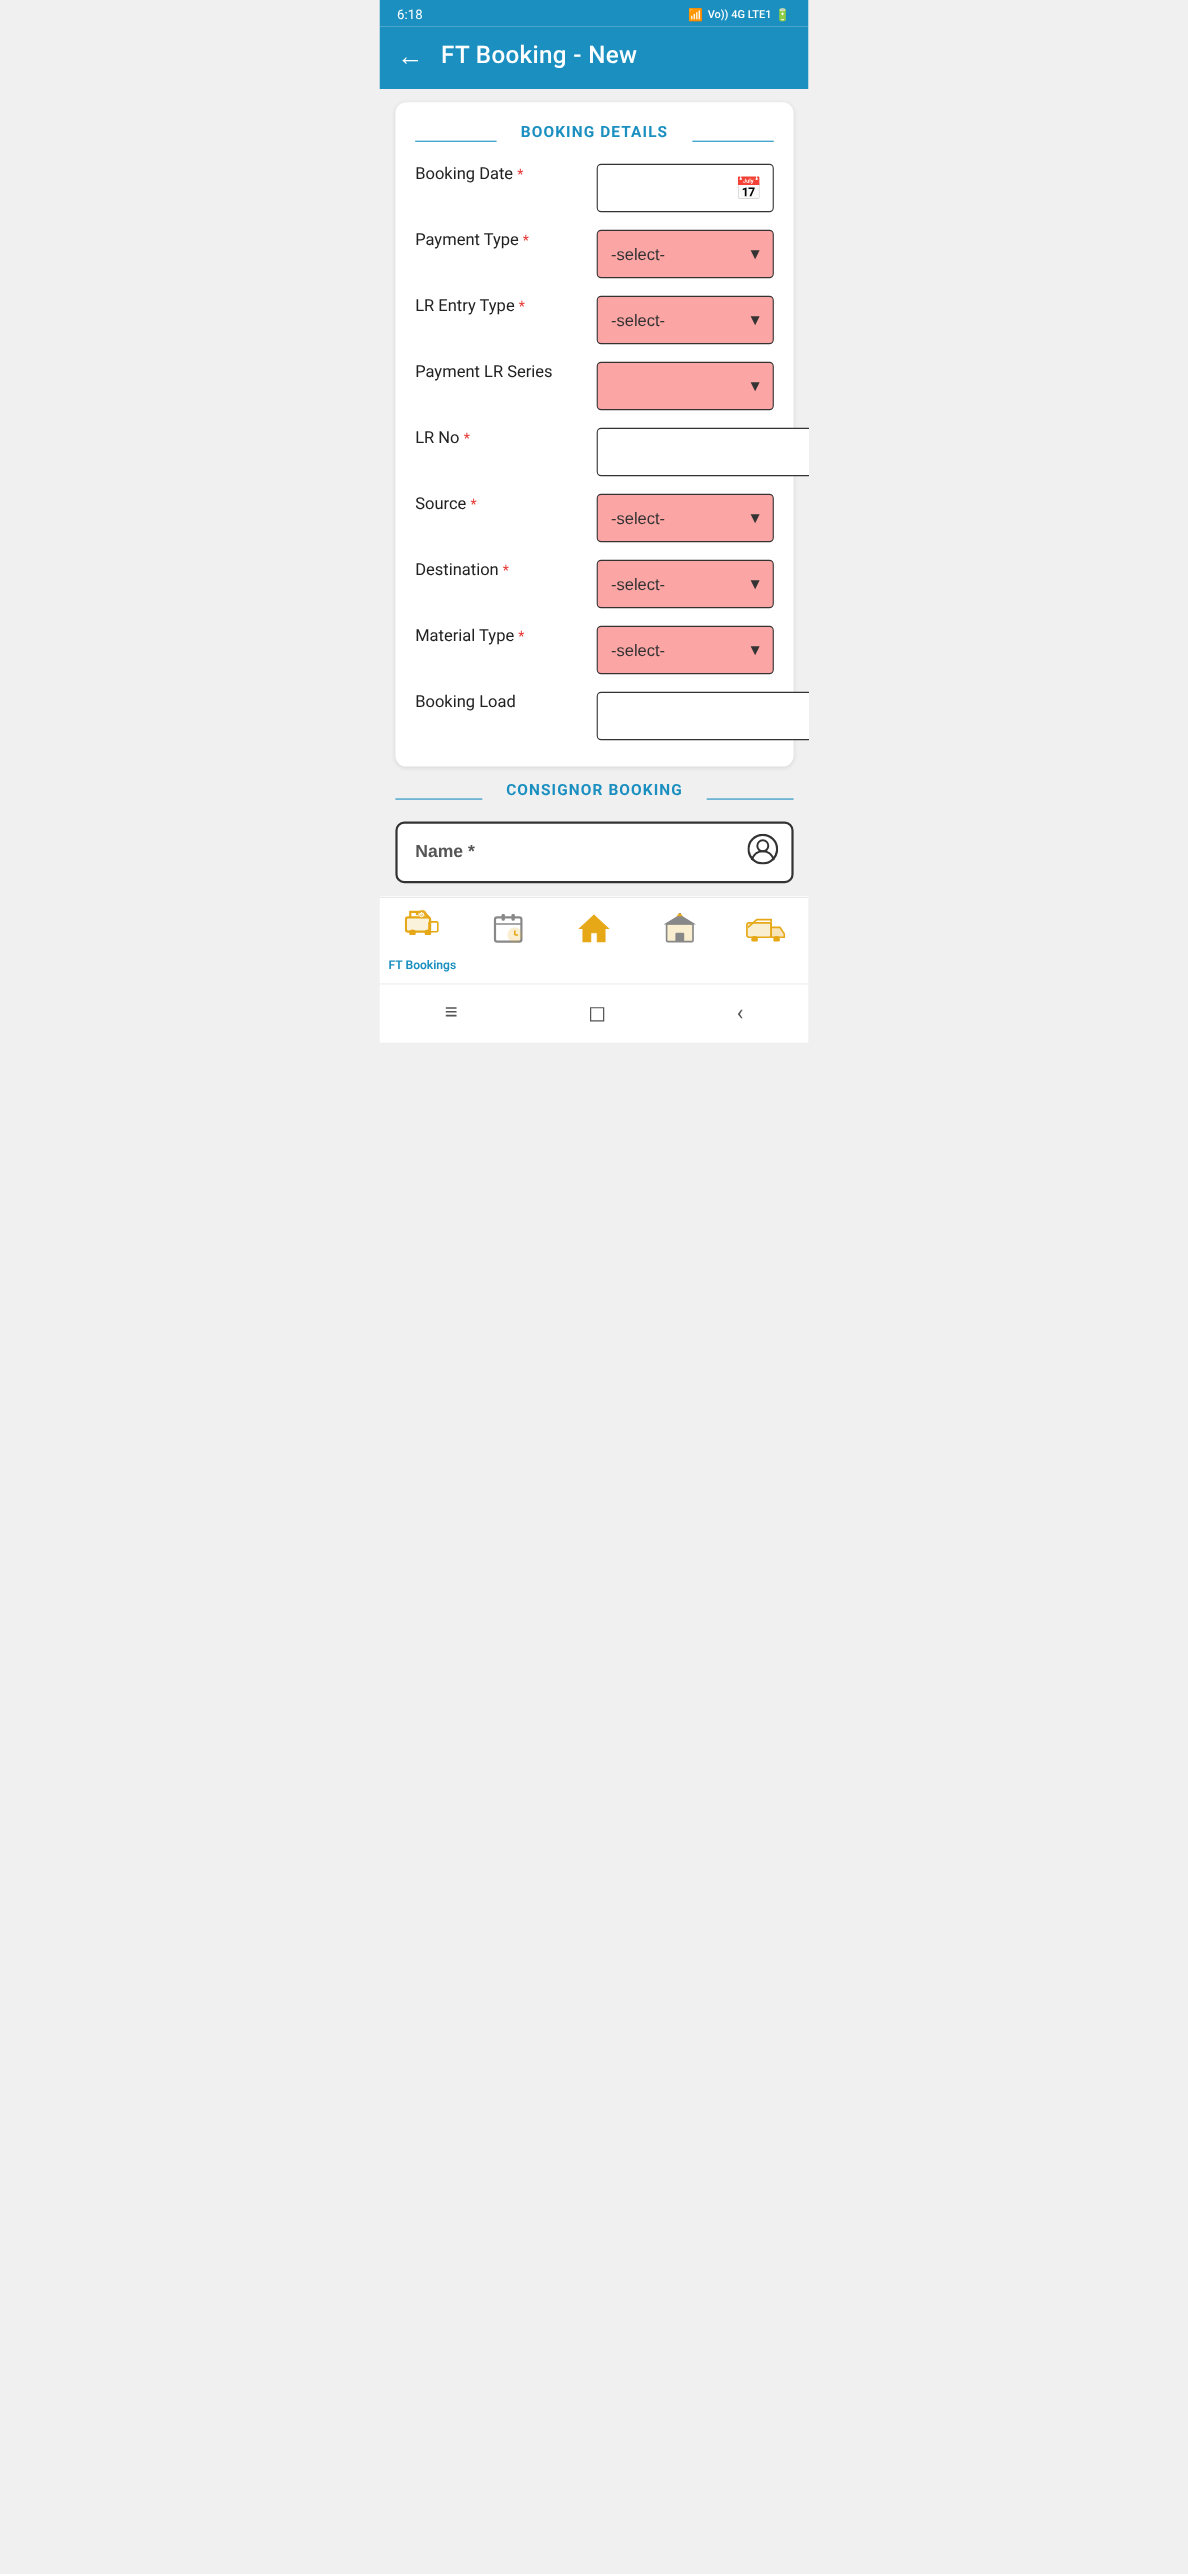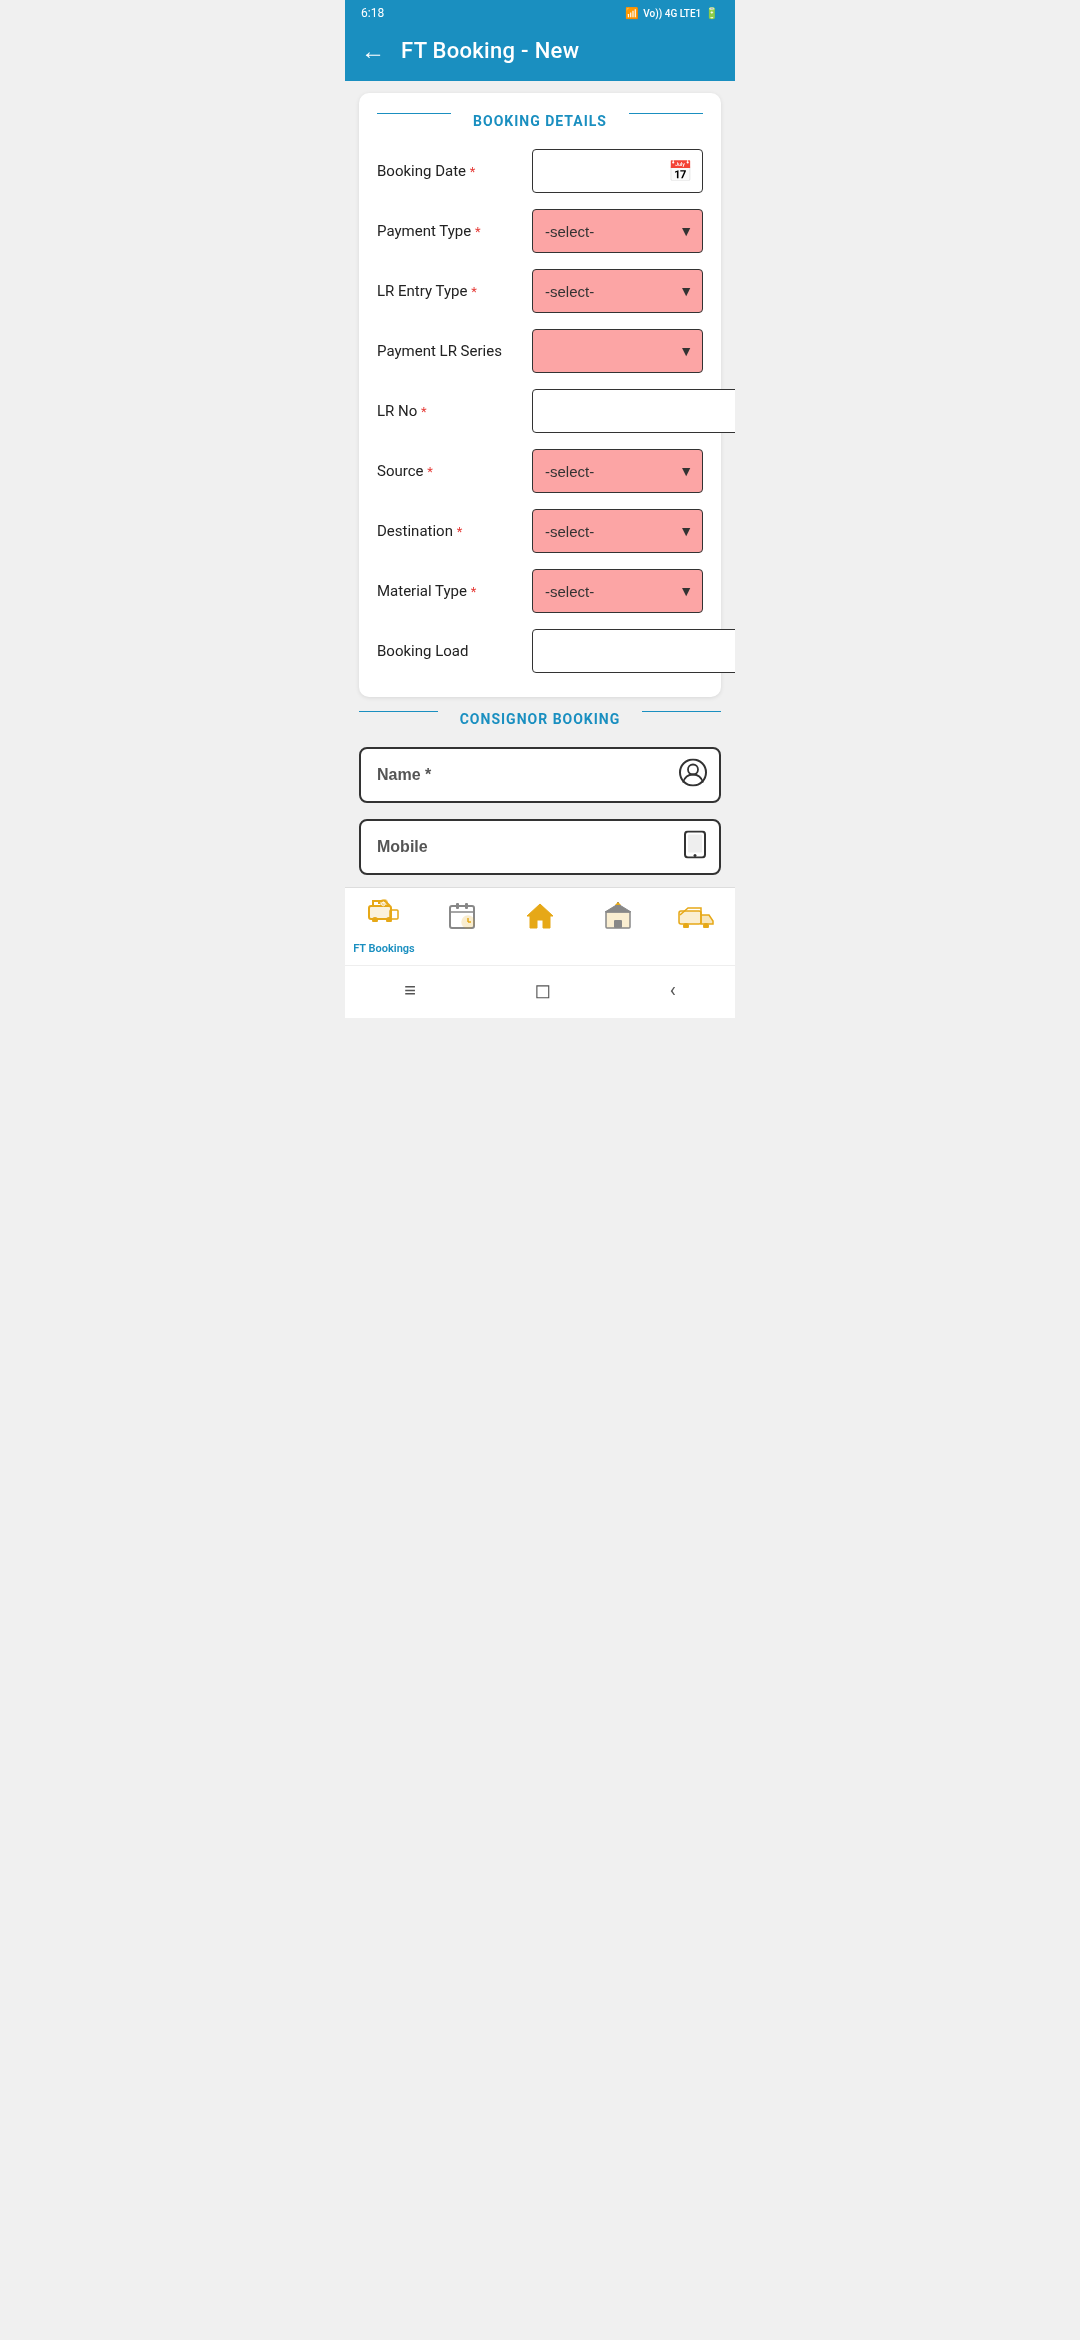--- a/index.html
+++ b/index.html
@@ -63,42 +63,42 @@
     
     .card {
       background: white;
       border-radius: 10px;
       padding: 20px 18px 24px;
       box-shadow: 0 1px 4px rgba(0,0,0,0.1);
     }
 
     .section-header {
       display: flex;
-      align-items: flex-start;
+      align-items: flex-end;
       gap: 22px;
       margin-bottom: 20px;
     }
     .section-line {
       flex: 1;
       height: 1px;
       background: #1a8fc0;
     }
     .section-title {
       color: #1a8fc0;
       font-size: 14px;
       font-weight: 700;
       letter-spacing: 1px;
       white-space: nowrap;
     }
 
     
     .form-row {
       display: flex;
-      align-items: center;
       margin-bottom: 16px;
+      gap: 10px;
     }
     .form-row:last-child { margin-bottom: 0; }
 
     .form-label {
       flex: 0 0 155px;
       font-size: 15px;
       color: #222;
       font-weight: 400;
     }
     .required-star {
@@ -386,30 +386,20 @@
       <input type="text" class="consignor-input" placeholder="Name *" style="">
       <span class="input-icon">
         <svg width="28" height="28" viewBox="0 0 28 28" fill="none" xmlns="http://www.w3.org/2000/svg">
           <circle cx="14" cy="14" r="13" stroke="#333" stroke-width="2" fill="white"></circle>
           <circle cx="14" cy="11" r="5" stroke="#333" stroke-width="1.8" fill="none"></circle>
           <path d="M4 24c1.5-5 4.5-8 10-8s8.5 3 10 8" stroke="#333" stroke-width="1.8" fill="none"></path>
         </svg>
       </span>
     </div>
 
-    <div class="consignor-input-wrapper">
-      <input type="tel" class="consignor-input" placeholder="Mobile" style="">
-      <span class="input-icon">
-        <svg width="24" height="28" viewBox="0 0 24 28" fill="none" xmlns="http://www.w3.org/2000/svg">
-          <rect x="2" y="1" width="20" height="26" rx="3" stroke="#333" stroke-width="2" fill="white"></rect>
-          <rect x="5" y="4" width="14" height="18" fill="#eee" rx="1"></rect>
-          <circle cx="12" cy="25" r="1.5" fill="#333"></circle>
-        </svg>
-      </span>
-    </div>
   </div>
 
 </div>
 
 <div class="bottom-nav">
 
   <div class="nav-item">
     <span class="nav-icon nav-icon-gold">
       <svg width="32" height="26" viewBox="0 0 32 26" fill="none" xmlns="http://www.w3.org/2000/svg">
         <rect x="1" y="10" width="22" height="13" rx="2" stroke="#e6a817" stroke-width="2" fill="#e6a817" fill-opacity="0.15"></rect>

